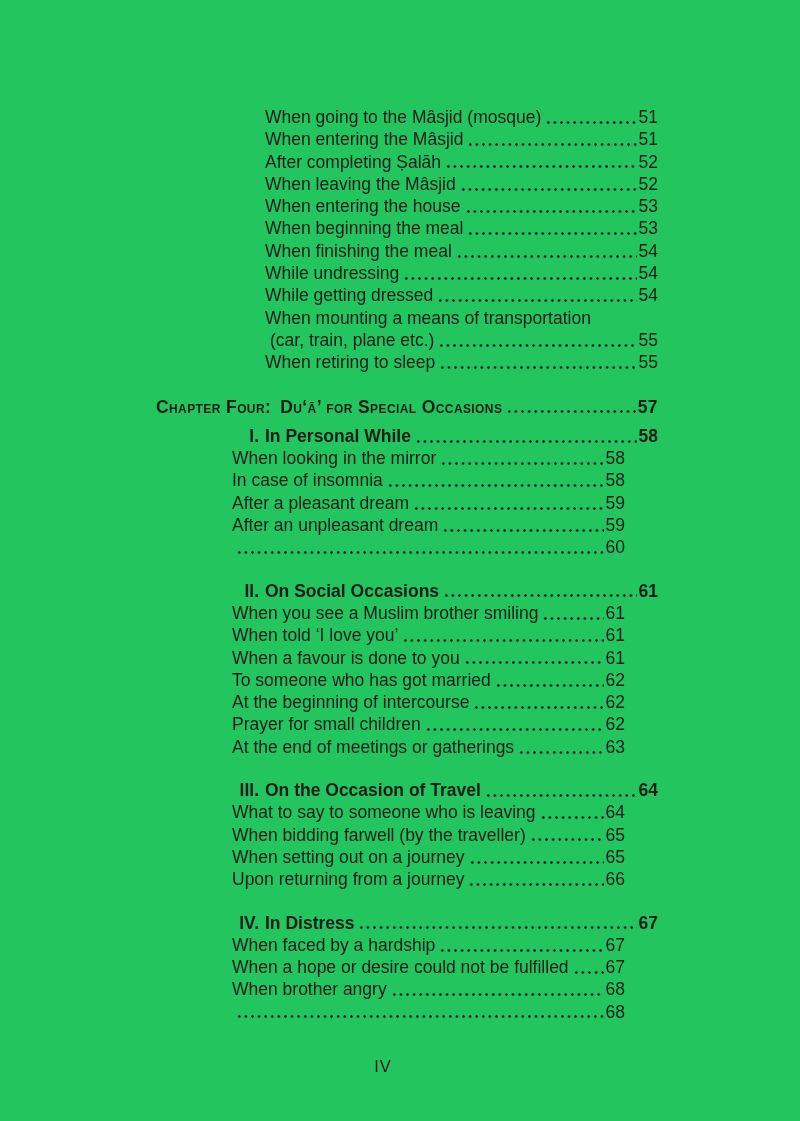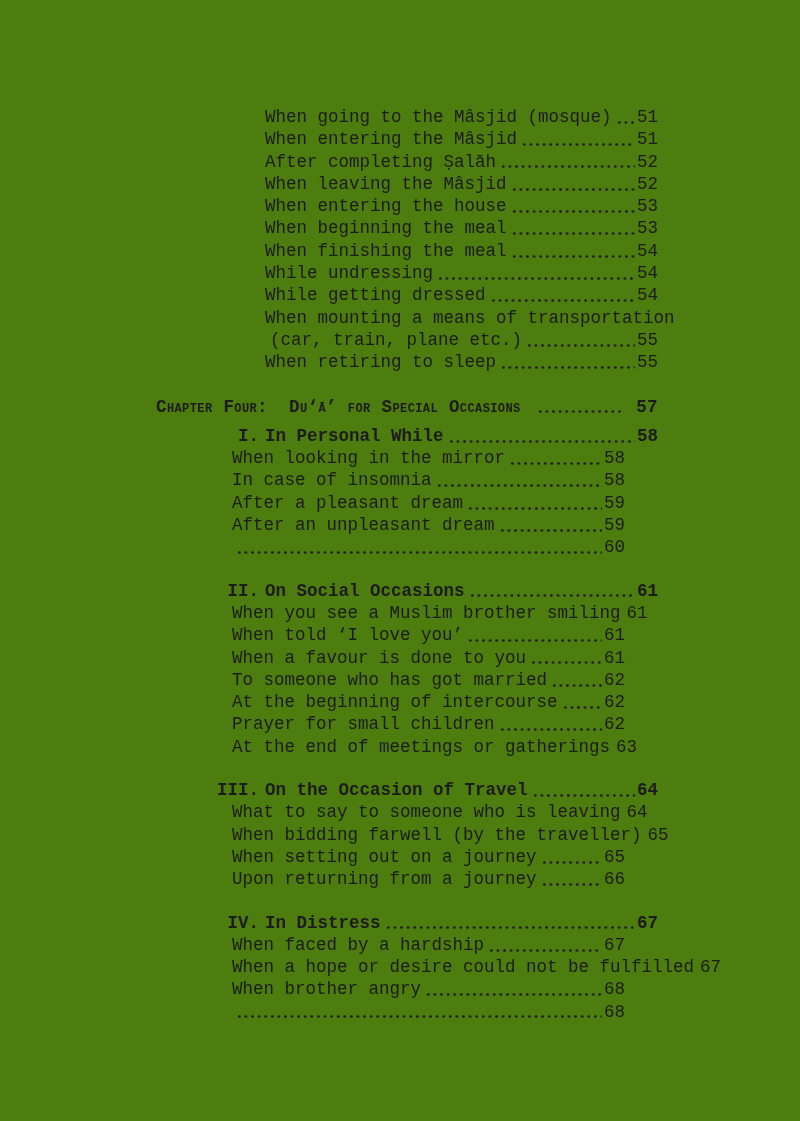--- a/index.html
+++ b/index.html
@@ -1,23 +1,23 @@
 <!DOCTYPE html>
 <html><head>
 <meta charset="utf-8">
 <style>
   html, body { margin: 0; padding: 0; background: #e9e9e9; }
   .page {
     position: relative;
     width: 800px;
     height: 1121px;
     margin: 0 auto;
-    background: #4d7c0f;
+    background: #22c55e;
     color: #1c1c1c;
-    font-family: Liberation Mono, monospace;
+    font-family: Liberation Sans, sans-serif;
     overflow: hidden;
   }
   .toc { position: absolute; top: 106px; left: 0; right: 0; }
 
   .row {
     display: flex;
     align-items: baseline;
     line-height: 22.3px;
     font-size: 17.5px;
     white-space: nowrap;
@@ -39,21 +39,20 @@
   .indent { padding-left: 5px; }
 
   
   .chapter-row {
     margin-left: 156px;
     width: 502px;
     margin-top: 22px;
     font-weight: bold;
     font-variant: small-caps;
     letter-spacing: 0.4px;
-    gap: 12px;
   }
   .chapter-title { margin-left: 9px; }
 
   
   .section { margin-left: 200px; width: 458px; }
   .mt-first { margin-top: 7px; }
   .mt-sec   { margin-top: 21px; }
   .sec-head { font-weight: bold; }
   .num { width: 59px; text-align: right; margin-right: 6px; flex: 0 0 auto; }
   .section .entry { margin-left: 32px; width: 393px; }
@@ -271,13 +270,16 @@
         <span class="pg">68</span>
       </div>
       <div class="row entry">
         <span class="dots"></span>
         <span class="pg">68</span>
       </div>
     </div>
 
   </div>
 
+  <div class="footer">
+    <span>IV</span>
+  </div>
 </div>
 
 </body></html>

